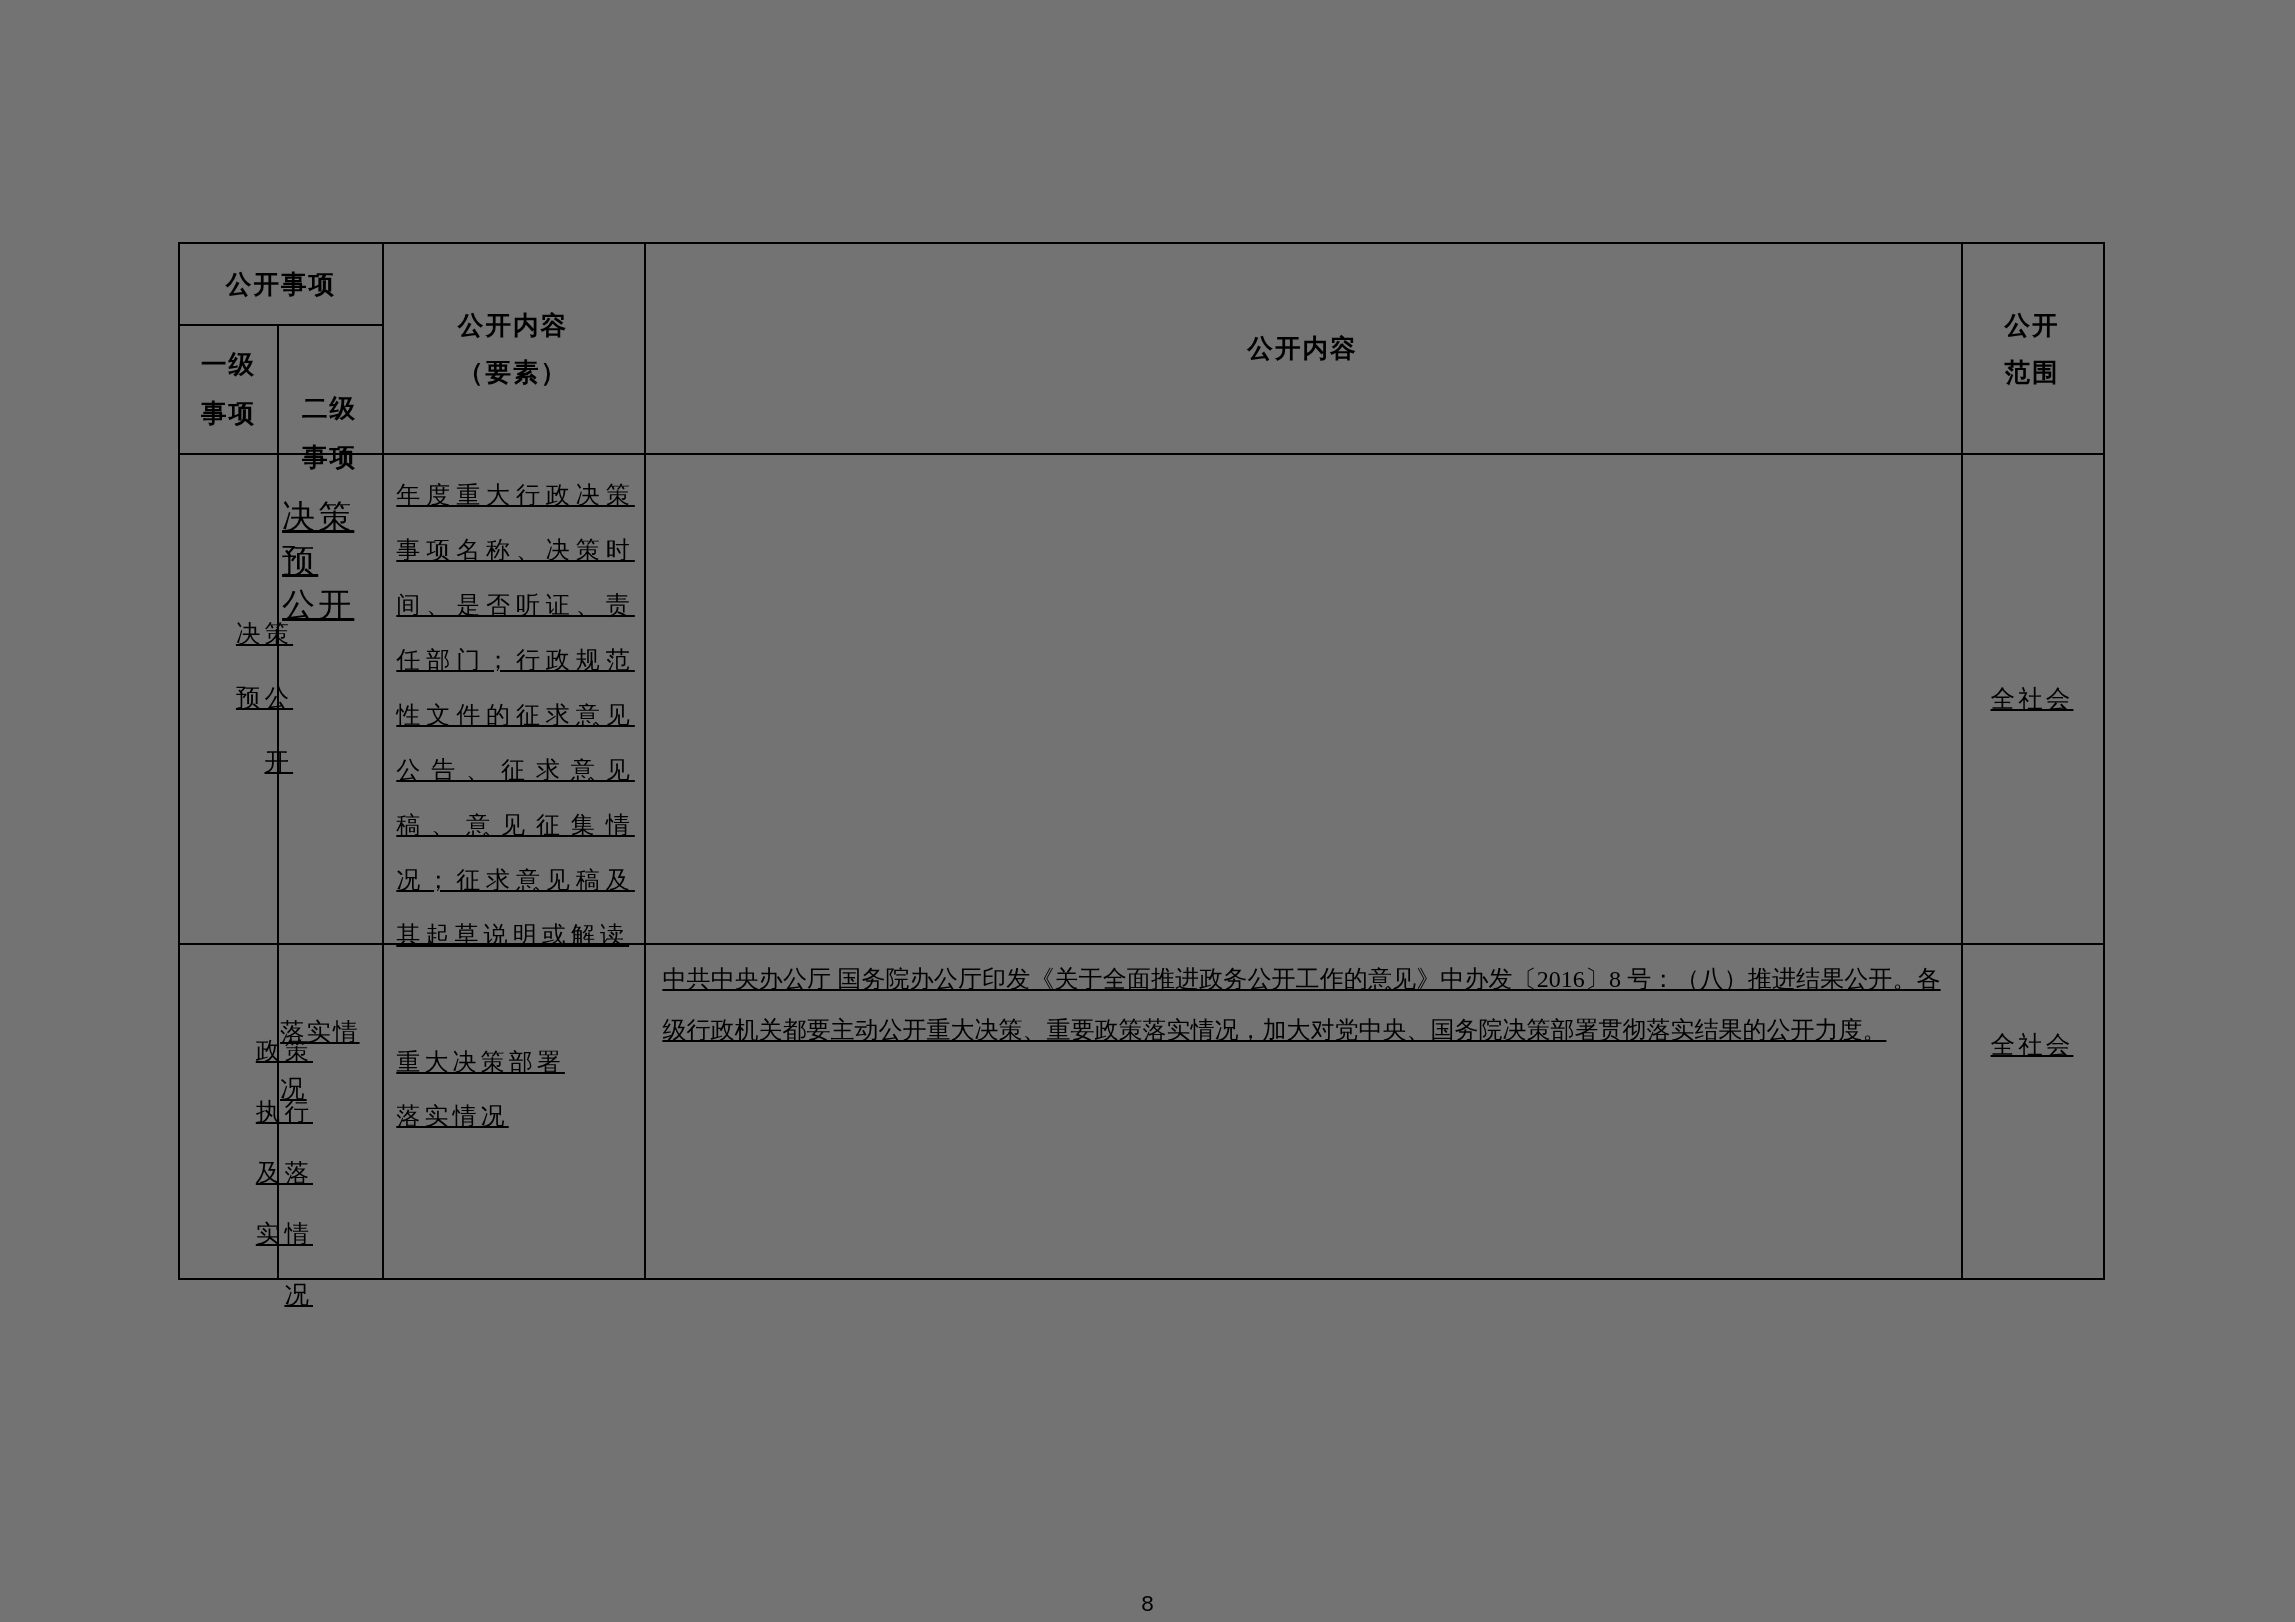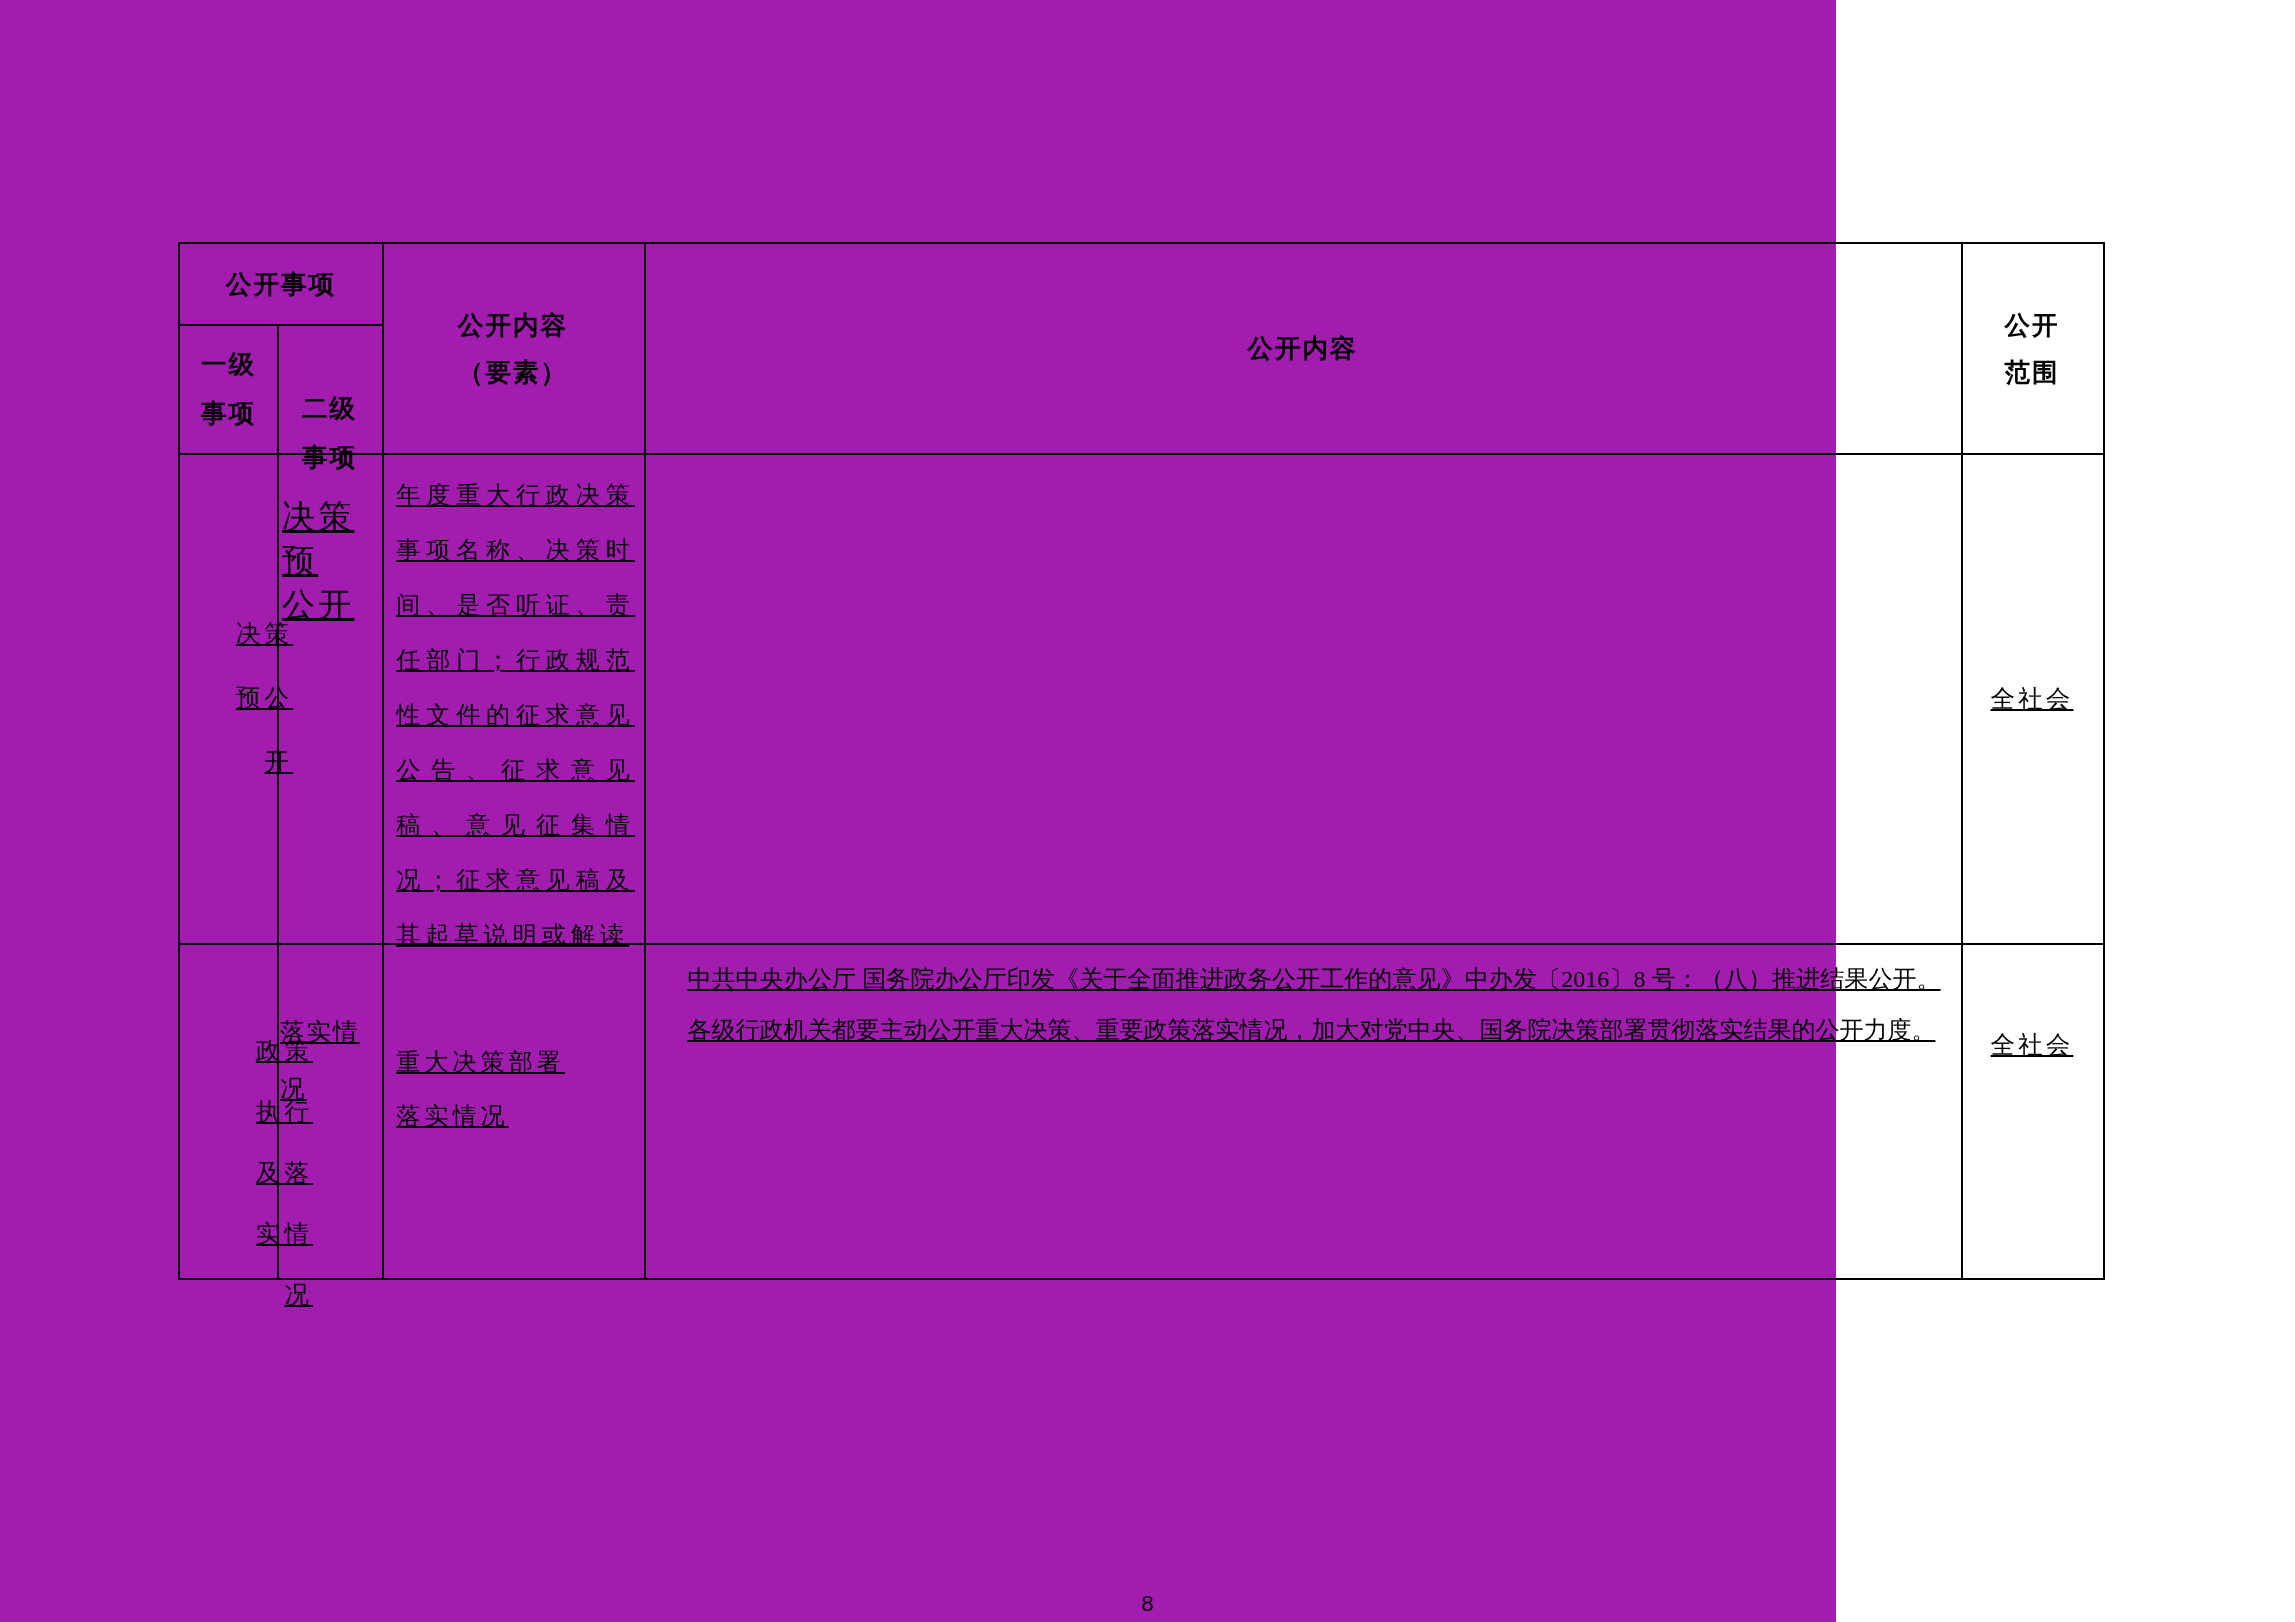--- a/index.html
+++ b/index.html
@@ -7,23 +7,23 @@
     padding: 0;
     width: 2295px;
     height: 1623px;
     background: #ffffff;
     font-family: "Liberation Serif", serif;
     color: #000000;
     overflow: hidden;
   }
   .page {
     position: relative;
-    width: 1836px;
+    width: 2295px;
     height: 1623px;
-    background: #a21caf;
+    background: #737373;
   }
   .table {
     position: absolute;
     left: 178px;
     top: 242px;
     width: 1927px;
     height: 1038px;
     border: 2px solid #000000;
     box-sizing: border-box;
   }
@@ -152,21 +152,21 @@
     <div class="cell body-txt" style="left:97px; top:699px; width:105px; height:335px; padding:3.1px 0 0 3.1px; font-size:24.5px; line-height:57px; letter-spacing:2px;">
       <span>落实情
 况</span>
     </div>
 
     <div class="cell body-txt" style="left:202px; top:699px; width:262px; height:335px; padding:38px 9.2px 0 14.3px; line-height:54px; letter-spacing:4.1px;">
       <span>重大决策部署
 落实情况</span>
     </div>
 
-    <div class="cell" style="left:464px; top:699px; width:1317px; height:335px;padding-left:25px;">
+    <div class="cell" style="left:464px; top:699px; width:1317px; height:335px;">
       <div class="body-txt para" style="padding:11.2px 20.4px 0 18.4px; line-height:51px;">中共中央办公厅 国务院办公厅印发《关于全面推进政务公开工作的意见》中办发〔2016〕8 号：（八）推进结果公开。各级行政机关都要主动公开重大决策、重要政策落实情况，加大对党中央、国务院决策部署贯彻落实结果的公开力度。</div>
     </div>
 
     <div class="cell body-txt" style="left:1781px; top:699px; width:142px; height:335px; padding-top:57px; text-align:center; font-size:24.5px; letter-spacing:3.1px;">
       <span>全社会</span>
     </div>
 
   </div>
 
   <div class="pageno">8</div>

